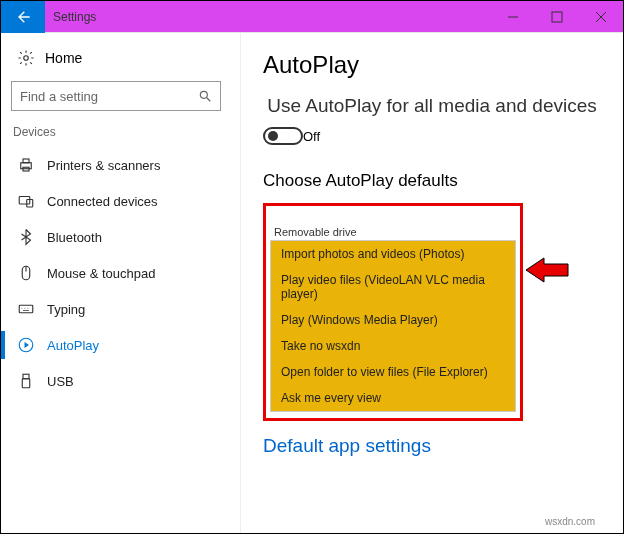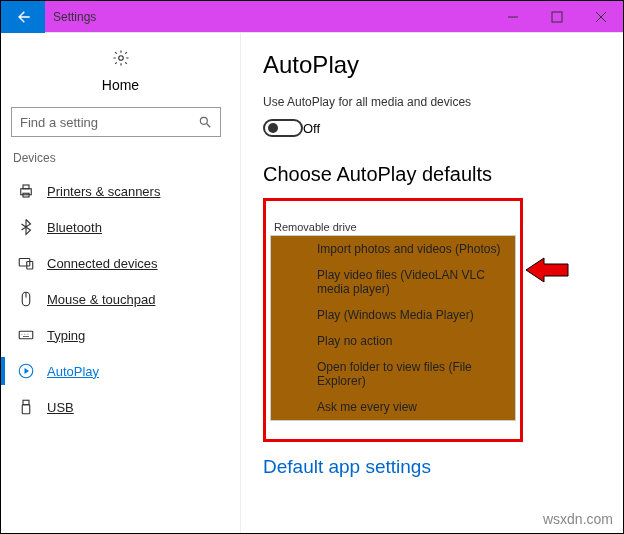--- a/index.html
+++ b/index.html
@@ -5,44 +5,44 @@
   * { box-sizing: border-box; font-family: "Segoe UI", Arial, sans-serif; }
   body { margin: 0; background: #fff; }
   .window { width: 624px; height: 534px; border: 1px solid #000; position: relative; background: #fff; overflow: hidden; }
   .titlebar { height: 32px; display: flex; align-items: center; background: #d946ef; border-bottom: 1px solid #e5e5e5; }
   .back-btn { width: 44px; height: 32px; background: #0078d7; color: #fff; display: flex; align-items: center; justify-content: center; }
   .title { font-size: 12px; padding-left: 8px; flex: 1; color: #333; }
   .winbtns { display: flex; }
   .winbtn { width: 44px; height: 32px; display: flex; align-items: center; justify-content: center; color: #333; }
   .body { display: flex; height: calc(100% - 32px); }
   .sidebar { width: 240px; padding: 12px 10px; border-right: 1px solid #eee; position: relative; }
-  .home-row { display: flex; align-items: center; gap: 10px; padding: 4px 6px; margin-bottom: 10px; flex-direction: column; }
+  .home-row { display: flex; align-items: center; gap: 10px; padding: 4px 6px; margin-bottom: 10px; }
   .home-row svg { width: 18px; height: 18px; }
   .home-row span.lbl { font-size: 14px; }
   .search { width: 210px; height: 30px; border: 1px solid #999; display: flex; align-items: center; padding: 4px 8px; margin-bottom: 14px; color: #666; font-size: 13px; justify-content: space-between; }
   .section-label { font-size: 12px; color: #666; margin: 4px 0 8px 2px; }
-  .nav-item { display: flex; align-items: center; gap: 12px; height: 36px; padding: 0 6px; font-size: 13px; color: #222; position: relative; text-decoration: underline; }
+  .nav-item { display: flex; align-items: center; gap: 12px; height: 36px; padding: 0 6px; font-size: 13px; color: #222; position: relative; }
   .nav-item.active { color: #0078d7; }
   .nav-item.active::before { content: ""; position: absolute; left: -10px; top: 4px; bottom: 4px; width: 4px; background: #0078d7; }
   .nav-item svg { width: 18px; height: 18px; flex: 0 0 18px; }
   .main { flex: 1; padding: 18px 22px; position: relative; }
   h1.page { font-weight: 400; font-size: 24px; margin: 0 0 16px 0; }
-  .subtext { font-size: 12px; color: #333; margin-bottom: 10px; }
+  .subtext { font-size: 19px; color: #333; margin-bottom: 10px; text-align: center; }
   .toggle { display: flex; align-items: center; margin-bottom: 26px; }
   .toggle-track { width: 40px; height: 18px; border: 2px solid #333; border-radius: 10px; position: relative; }
   .toggle-thumb { width: 10px; height: 10px; background: #333; border-radius: 50%; position: absolute; top: 2px; left: 3px; }
   .toggle-label { font-size: 13px; }
-  h2.sub { font-weight: 400; font-size: 20px; margin: 0 0 12px 0; }
+  h2.sub { font-weight: 400; font-size: 17px; margin: 0 0 12px 0; }
   .dropdown-wrap { border: 3px solid #e60000; width: 260px; padding-bottom: 6px; position: relative; }
   .dropdown-header { font-size: 11px; padding: 20px 8px 0 8px; color: #333; }
-  .dropdown-list { background: #a16207; border: 1px solid #ccc; margin: 2px 4px 12px 4px; padding-left: 36px; }
+  .dropdown-list { background: #eab308; border: 1px solid #ccc; margin: 2px 4px 0 4px; }
   .dropdown-list div { font-size: 12px; padding: 6px 10px; color: #222; }
   .arrow { position: absolute; top: 254px; left: 525px; }
   .related-link { color: #0066cc; font-size: 19px; margin-top: 14px; display: inline-block; }
-  .watermark { position: absolute; bottom: 6px; right: 10px; font-size: 14px; color: #888; }
+  .watermark { position: absolute; bottom: 6px; right: 28px; font-size: 10px; color: #888; }
 </style>
 </head>
 <body>
 
 <div class="window">
 
   <div class="titlebar">
     <div class="back-btn">
       <svg viewBox="0 0 24 24" width="16" height="16">
           <path fill="none" stroke="#fff" stroke-width="2" d="M14 4 L6 12 L14 20 M6 12 H22"></path>
@@ -91,30 +91,30 @@
       <div class="nav-item">
         <svg viewBox="0 0 24 24">
             <rect x="5" y="9" width="14" height="8" fill="none" stroke="#333" stroke-width="1.5"></rect>
             <rect x="8" y="4" width="8" height="5" fill="none" stroke="#333" stroke-width="1.5"></rect>
             <rect x="8" y="15" width="8" height="5" fill="none" stroke="#333" stroke-width="1.5"></rect>
           </svg>
         <span>Printers &amp; scanners</span>
       </div>
       <div class="nav-item">
         <svg viewBox="0 0 24 24">
-            <path d="M12 2 L12 22 L18 16 L6 8 M6 16 L18 8 L12 2" fill="none" stroke="#333" stroke-width="1.5"></path>
-          </svg>
-        <span>Bluetooth</span>
-      </div>
-      <div class="nav-item">
-        <svg viewBox="0 0 24 24">
             <rect x="3" y="6" width="14" height="10" rx="1" fill="none" stroke="#333" stroke-width="1.5"></rect>
             <rect x="13" y="10" width="8" height="10" rx="1" fill="none" stroke="#333" stroke-width="1.5"></rect>
           </svg>
         <span>Connected devices</span>
+      </div>
+      <div class="nav-item">
+        <svg viewBox="0 0 24 24">
+            <path d="M12 2 L12 22 L18 16 L6 8 M6 16 L18 8 L12 2" fill="none" stroke="#333" stroke-width="1.5"></path>
+          </svg>
+        <span>Bluetooth</span>
       </div>
       <div class="nav-item">
         <svg viewBox="0 0 24 24">
             <rect x="7" y="3" width="10" height="18" rx="5" fill="none" stroke="#333" stroke-width="1.5"></rect>
             <line x1="12" y1="3" x2="12" y2="10" stroke="#333" stroke-width="1.5"></line>
           </svg>
         <span>Mouse &amp; touchpad</span>
       </div>
       <div class="nav-item">
         <svg viewBox="0 0 24 24">
@@ -152,21 +152,21 @@
         <span class="toggle-label">Off</span>
       </div>
       <h2 class="sub">Choose AutoPlay defaults</h2>
 
       <div class="dropdown-wrap">
         <div class="dropdown-header">Removable drive</div>
         <div class="dropdown-list">
           <div>Import photos and videos (Photos)</div>
           <div>Play video files (VideoLAN VLC media player)</div>
           <div>Play (Windows Media Player)</div>
-          <div>Play no action</div>
+          <div>Take no wsxdn</div>
           <div>Open folder to view files (File Explorer)</div>
           <div>Ask me every view</div>
         </div>
       </div>
 
       <a class="related-link">Default app settings</a>
     </div>
 
   </div>
 

